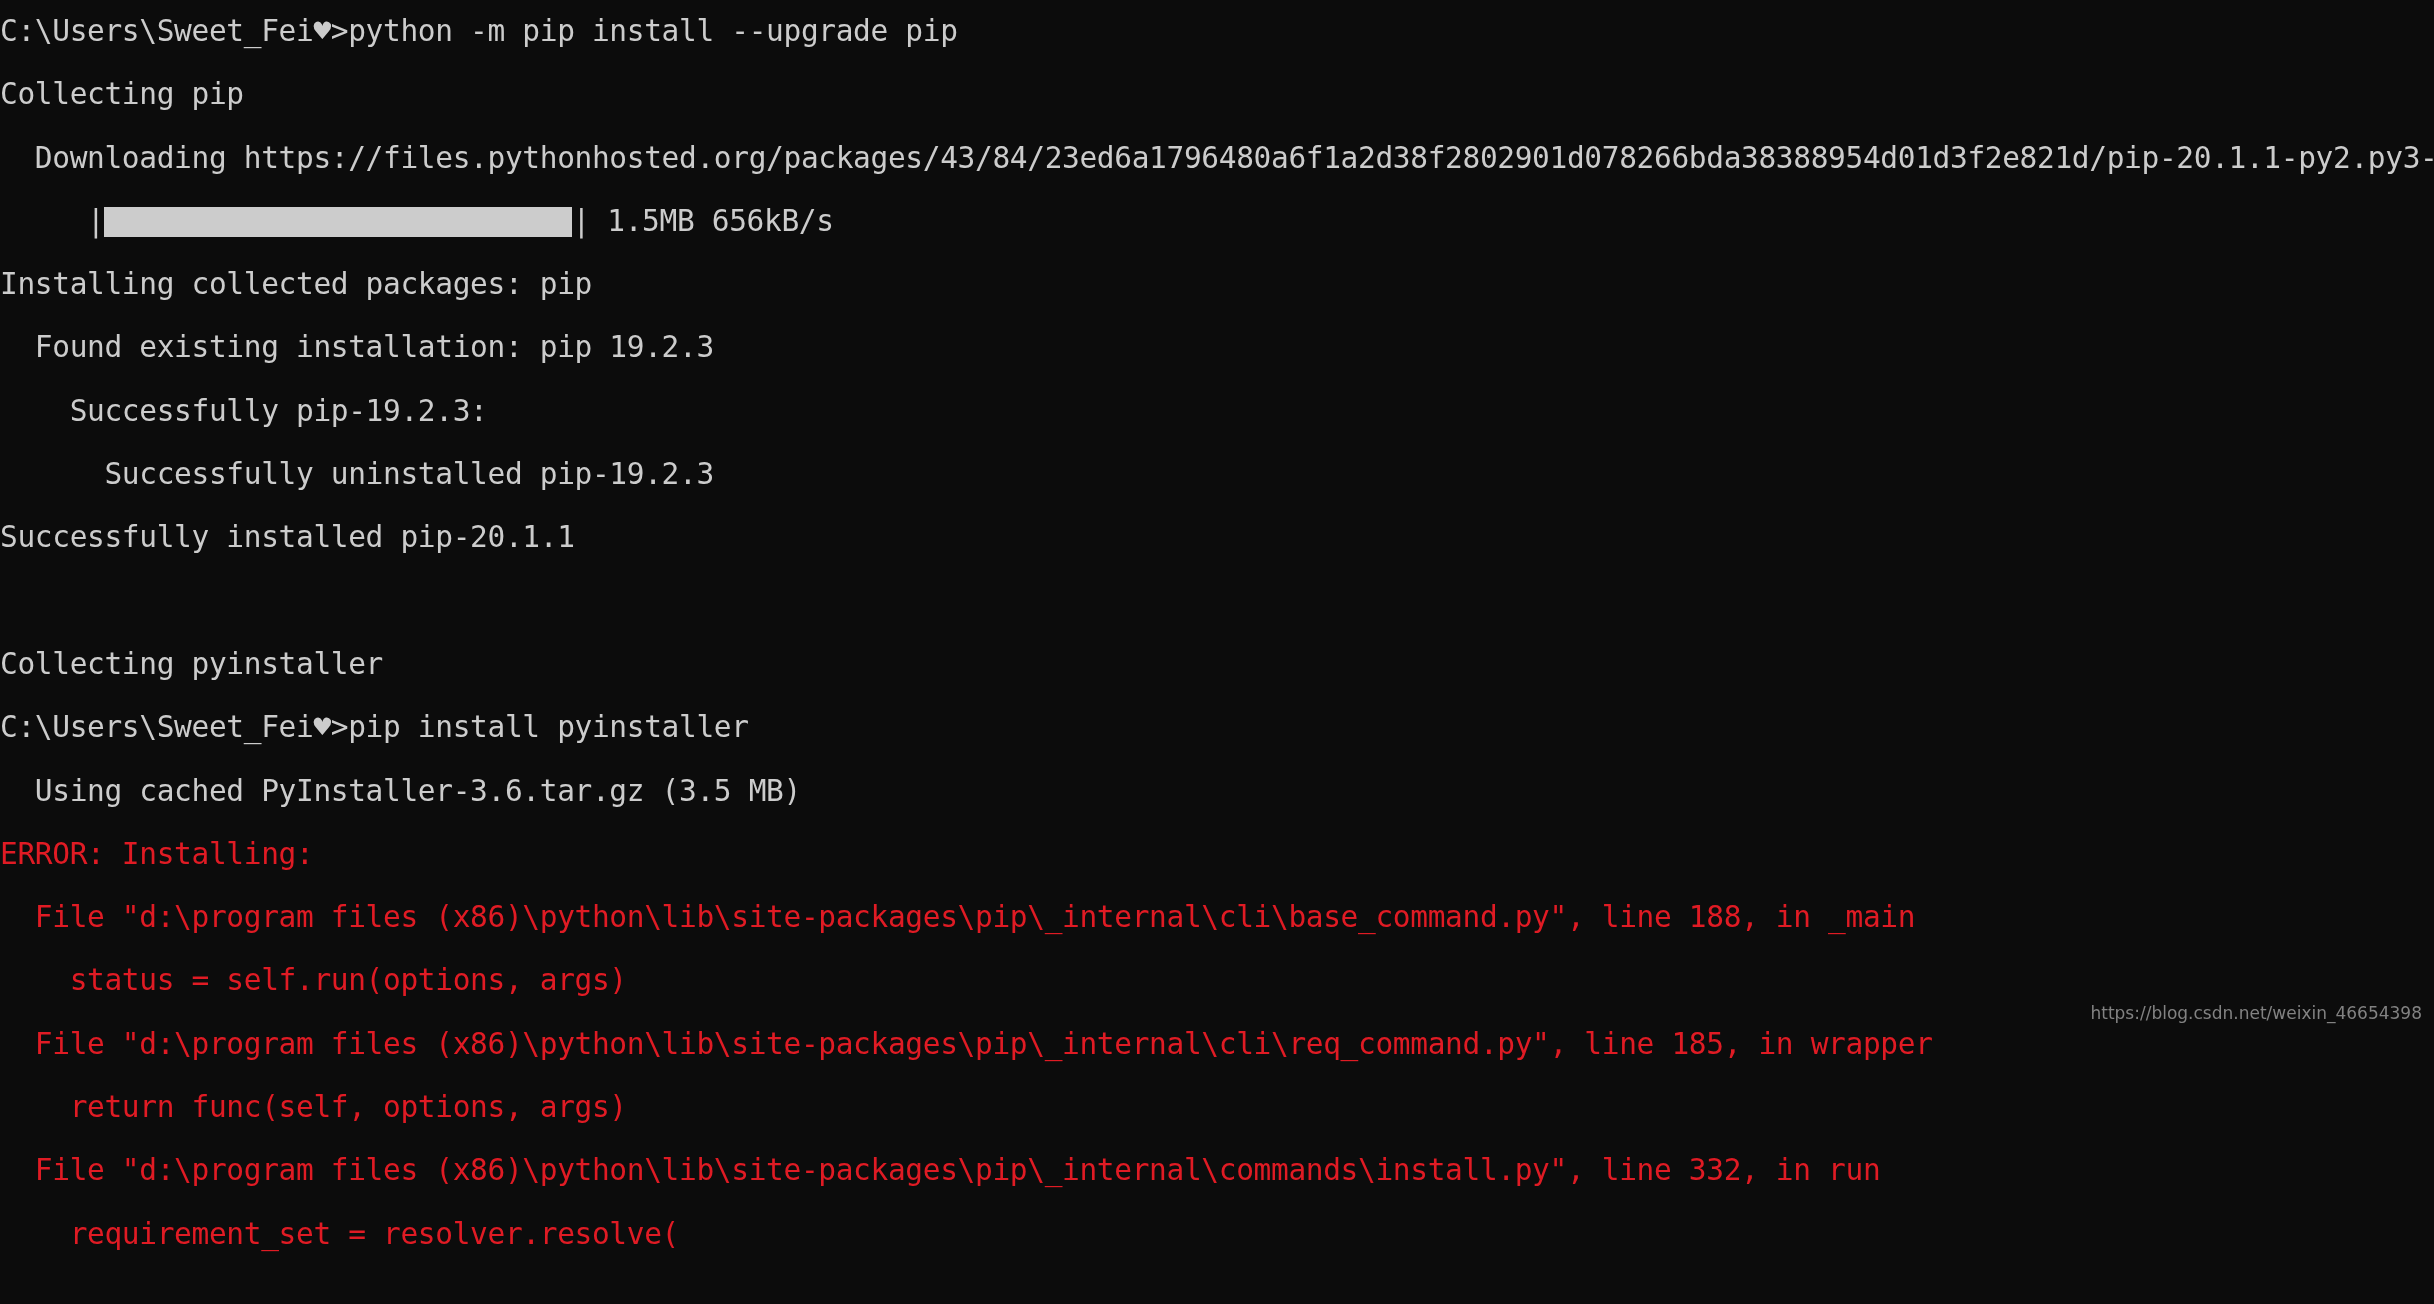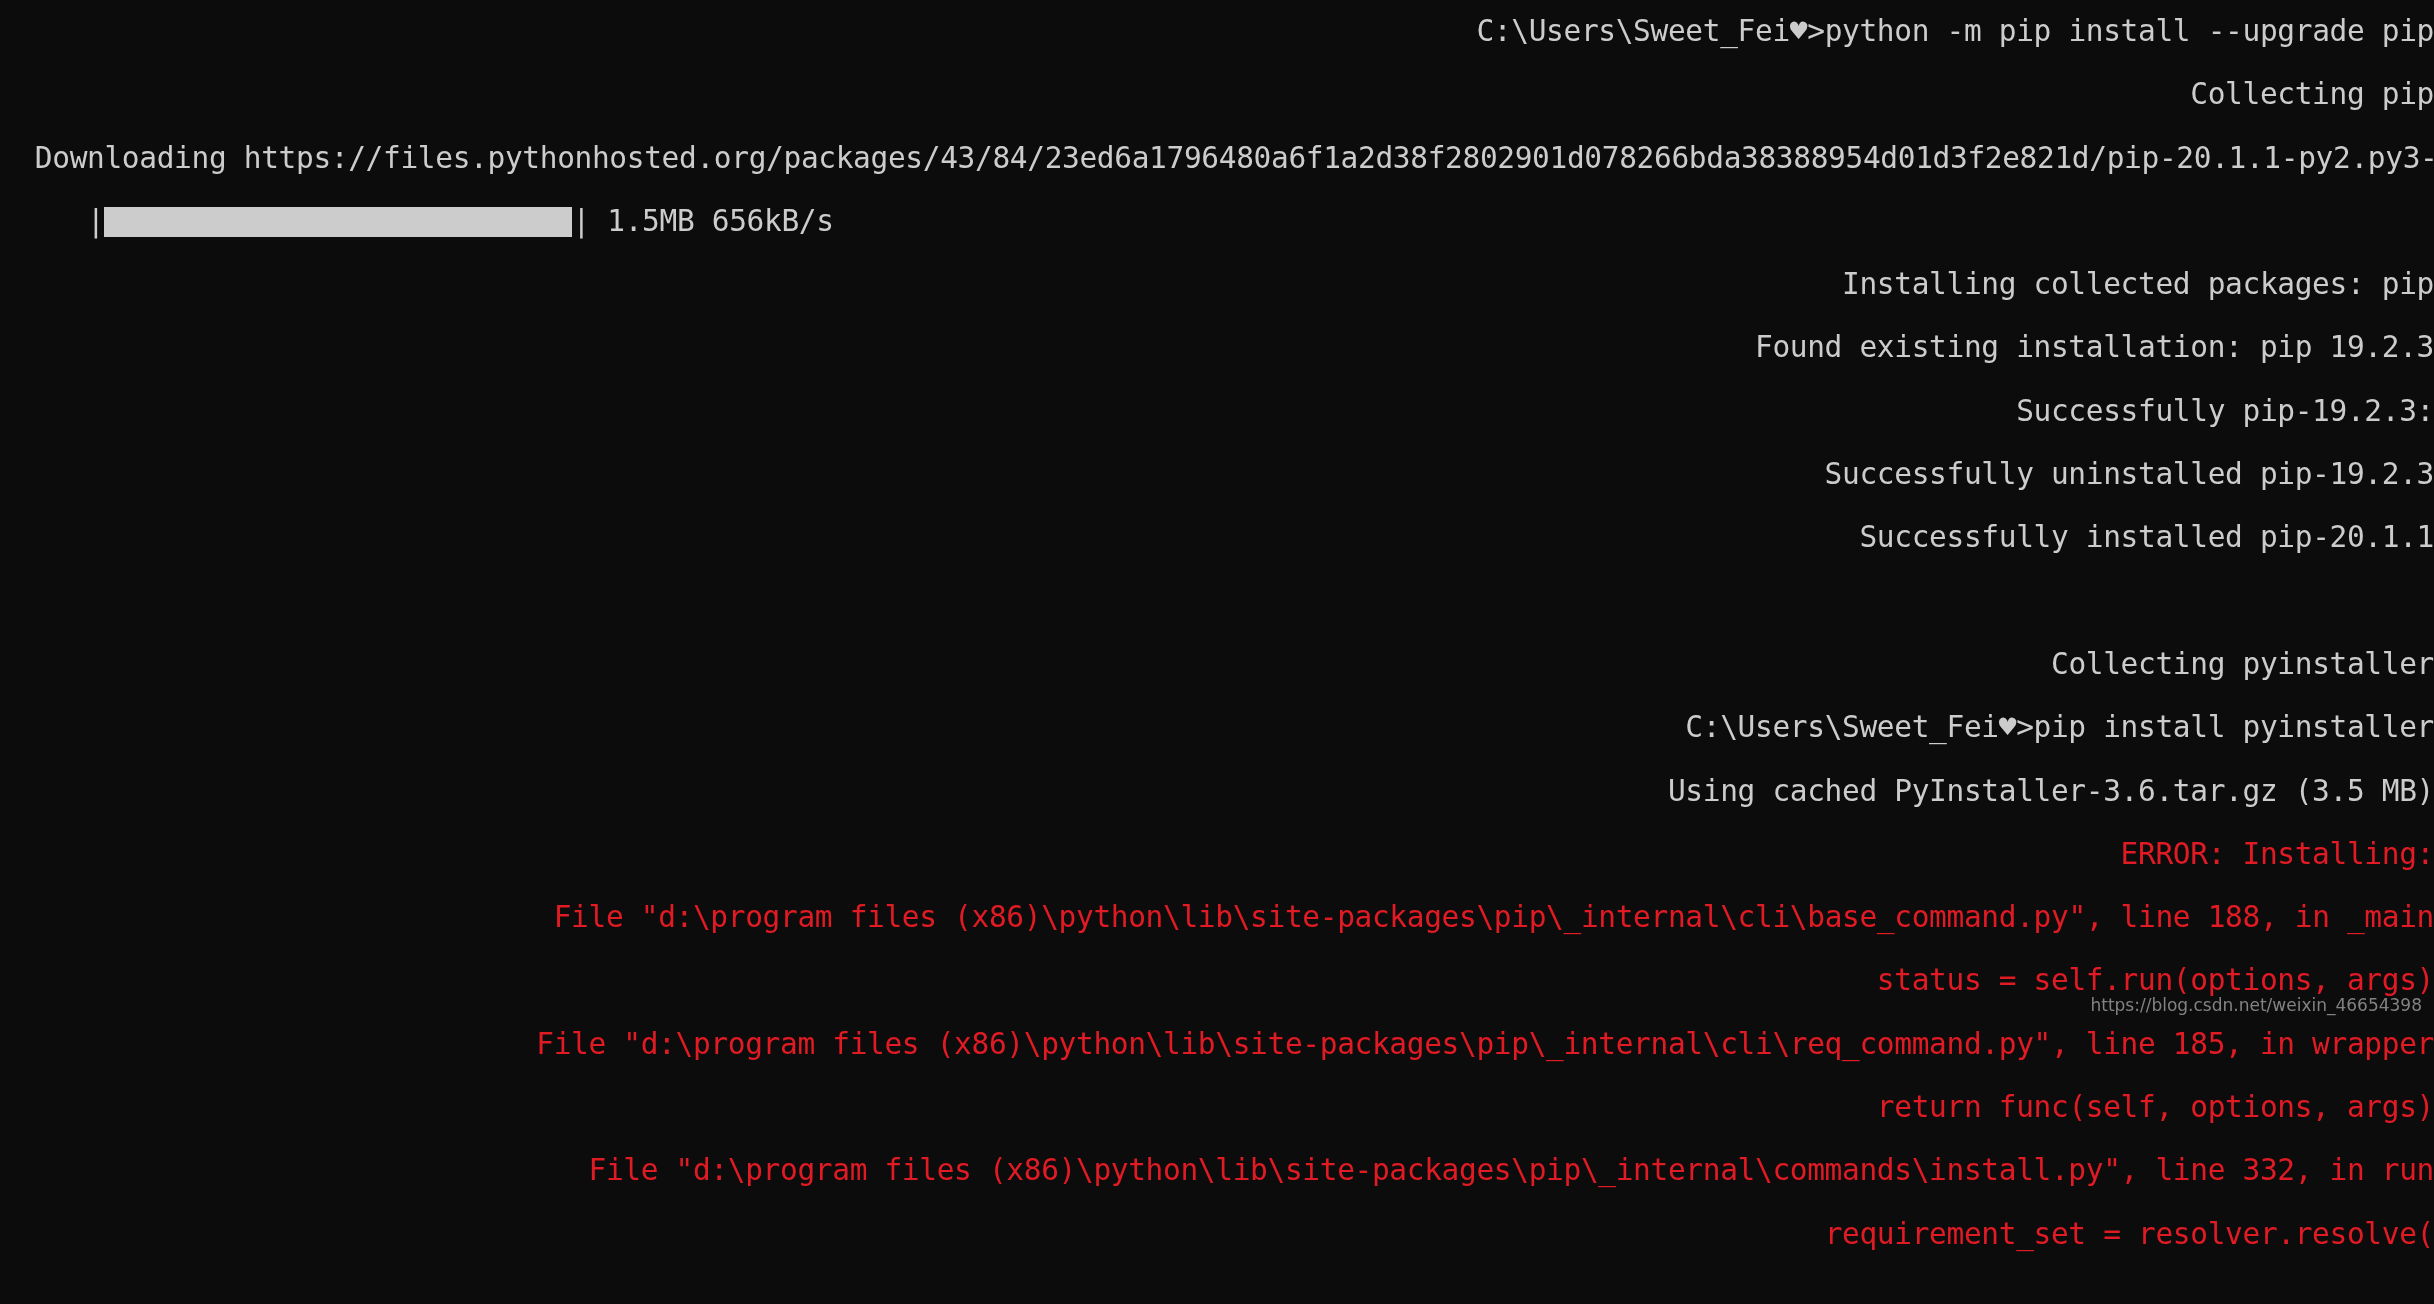--- a/index.html
+++ b/index.html
@@ -15,21 +15,20 @@
     font-family: "DejaVu Sans Mono", "Liberation Mono", monospace;
   }
 
   #terminal {
     position: relative;
     width: 2434px;
     height: 1031px;
     background: #0c0c0c;
     padding: 0;
     box-sizing: border-box;
-    text-align: right;
   }
 
   .console-body {
     position: absolute;
     left: 0;
     top: 0px;
     width: 2434px;
     padding-left: 0px;
     box-sizing: border-box;
   }
@@ -68,21 +67,21 @@
     vertical-align: middle;
   }
   .pb-rate {
     white-space: pre;
     color: #cccccc;
   }
 
   .watermark {
     position: absolute;
     right: 12px;
-    bottom: 16px;
+    bottom: 8px;
     font-family: "DejaVu Sans", "Liberation Sans", sans-serif;
     font-size: 17px;
     color: #8c8c8c;
     letter-spacing: 0px;
     white-space: pre;
     opacity: 0.92;
   }
 </style>
 </head>
 <body>

